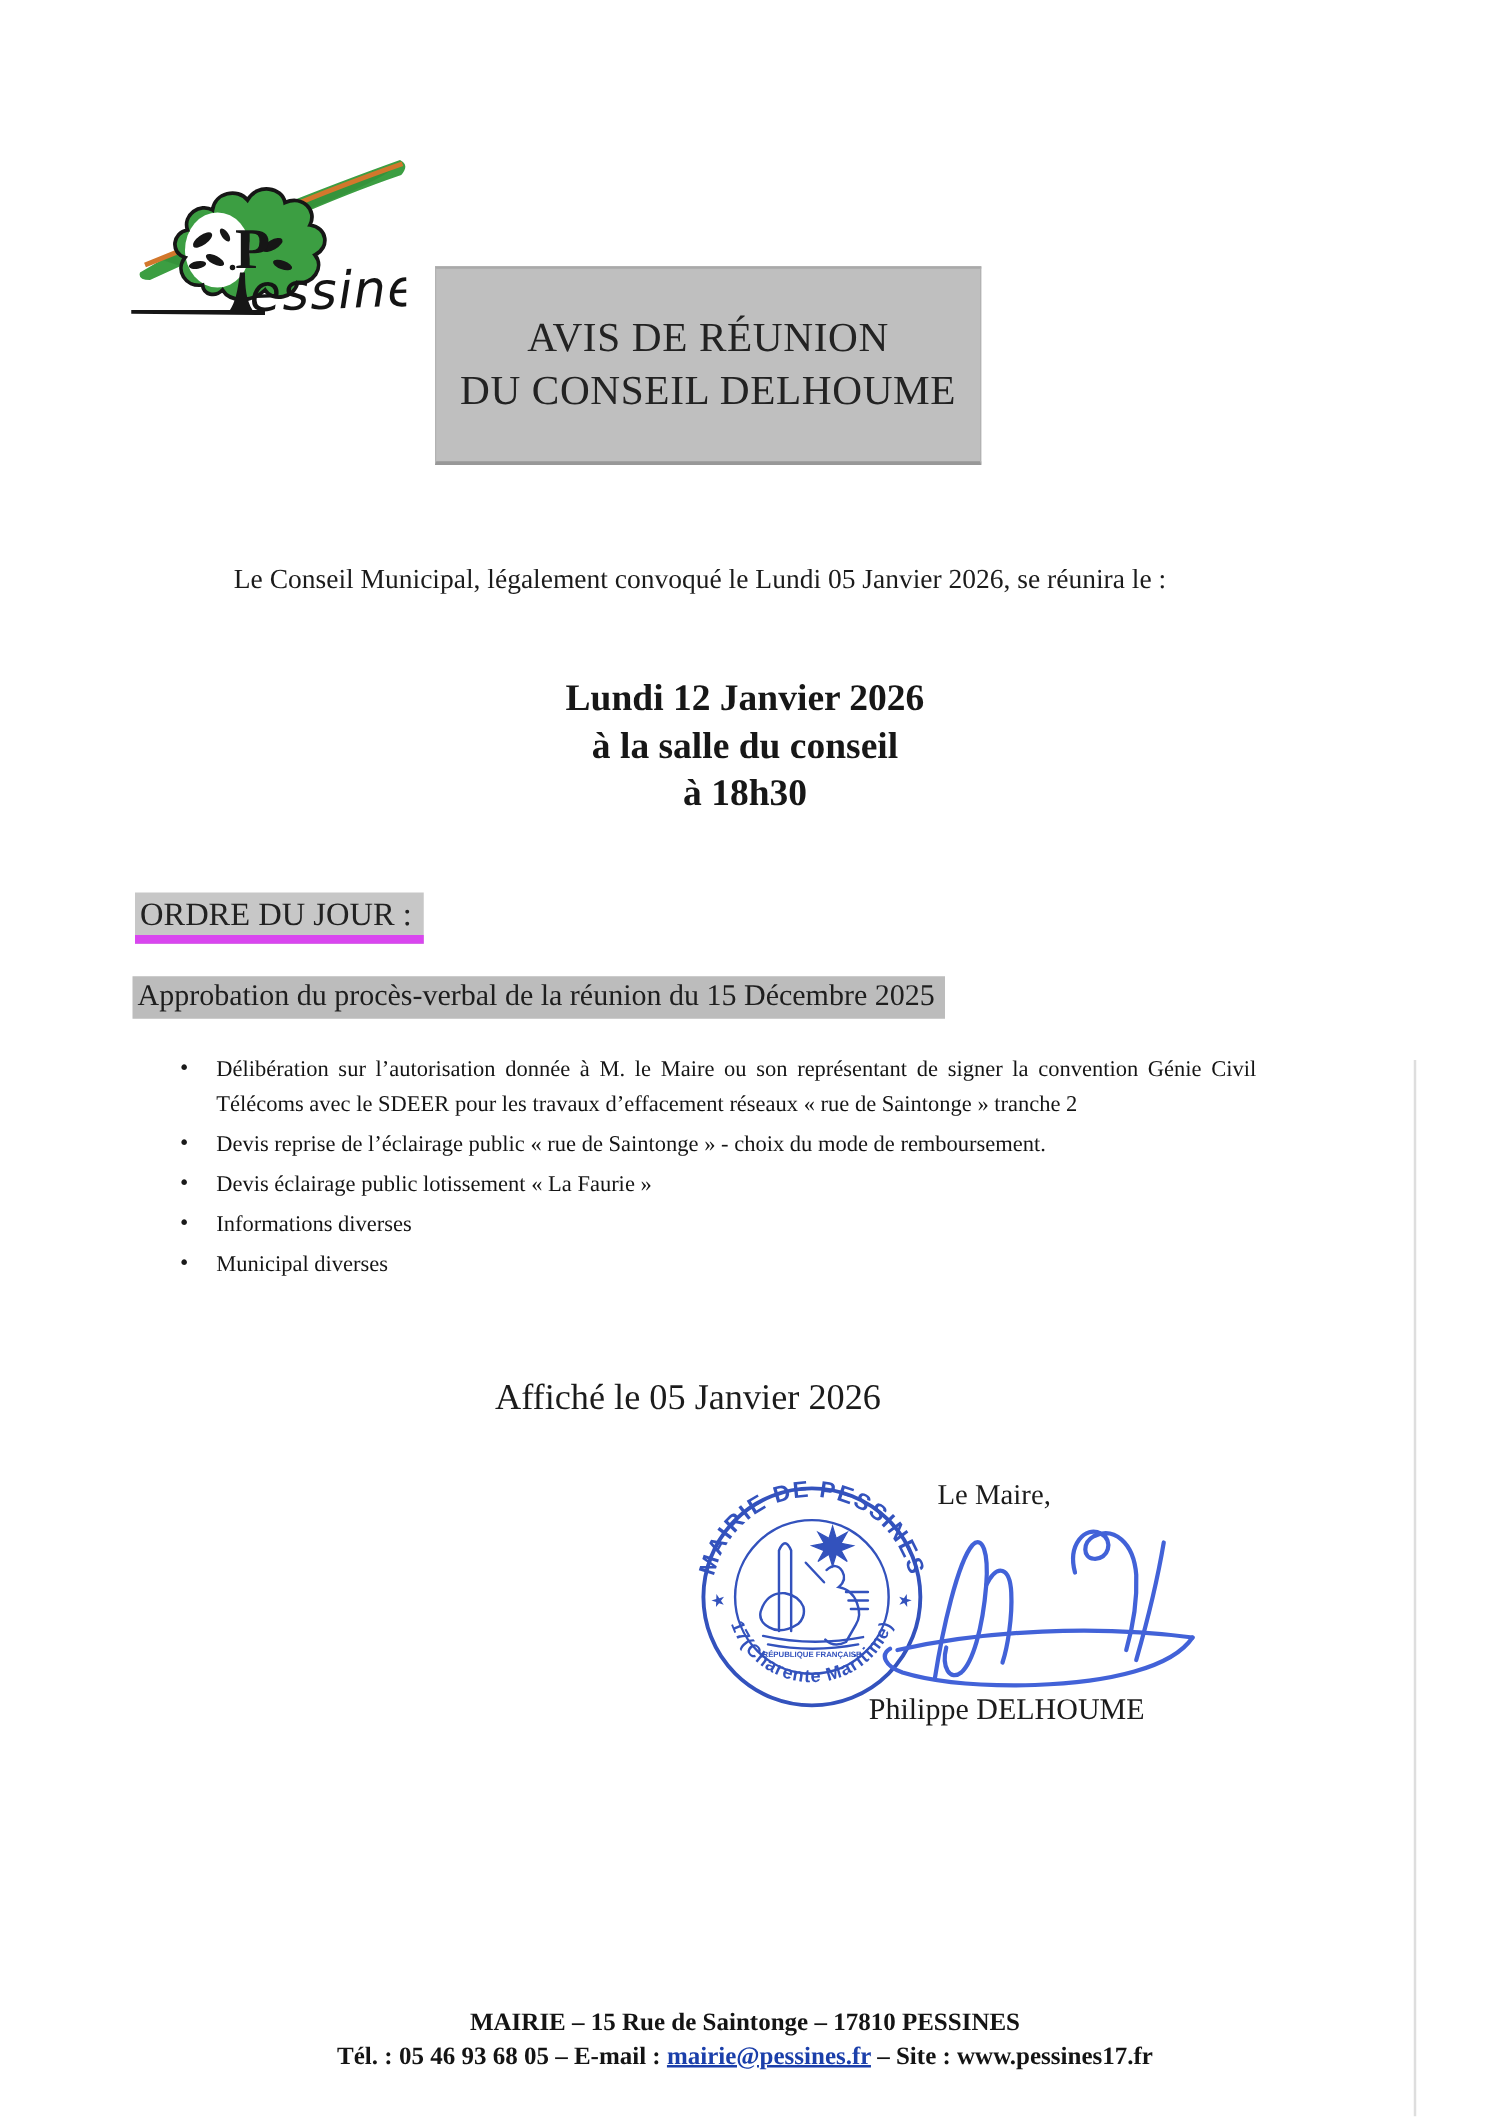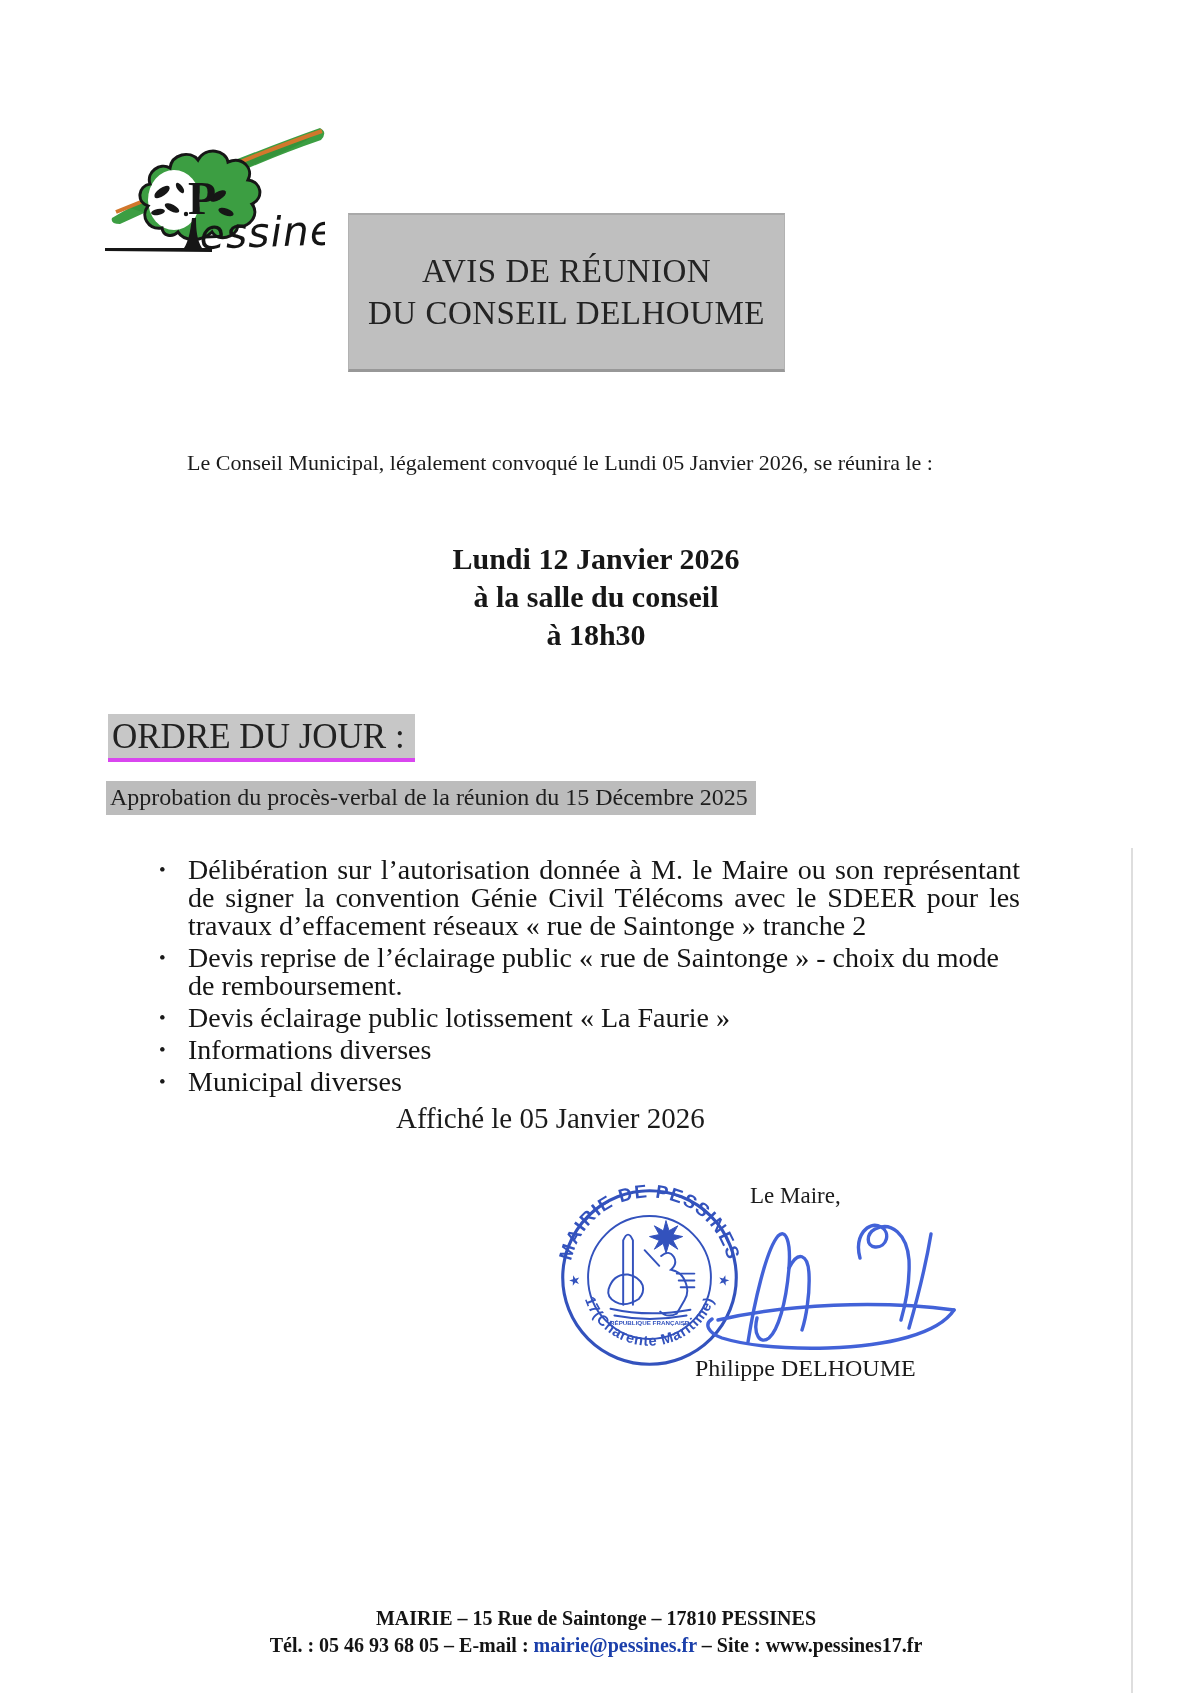--- a/index.html
+++ b/index.html
@@ -29,31 +29,31 @@
   .intro { left:187px; top:450px; font-size:22px; white-space:nowrap;text-align:center; }
 
   .meeting {
     left:0; top:540px; width:1192px; text-align:center;
     font-size:30px; font-weight:bold; line-height:38px; color:#171717;
   }
 
   .agenda-heading-wrap { left:108px; top:714px; }
   .agenda-heading {
     display:inline-block; background:#c7c7c7; padding:3px 10px 1px 4px;
-    font-size:35px; color:#222; border-bottom:4px solid #d946ef;
+    font-size:26px; color:#222; border-bottom:7px solid #d946ef;
   }
   .agenda-approval-wrap { left:106px; top:781px;border-radius:10px; }
   .agenda-approval {
     display:inline-block; background:#bcbcbc; padding:3px 8px 4px 4px;
     font-size:24px; color:#1e1e1e;
   }
 
   ul.agenda-list {
-    left:138px; top:840px; width:866px; margin:16px; padding:0; list-style:none;
-    font-size:28px; line-height:28px; color:#151515;
+    left:138px; top:840px; width:866px; margin:1px; padding:0; list-style:none;
+    font-size:18px; line-height:28px; color:#151515;
   }
   ul.agenda-list li { position:relative; padding-left:34px; margin-bottom:4px; }
   ul.agenda-list li::before {
     content:"•"; position:absolute; left:5px; top:0; font-size:19px; color:#1a1a1a;
   }
   ul.agenda-list li.justify { text-align:justify; text-align-last:left; }
 
   .posted { left:396px; top:1102px; font-size:29px; }
 
   .maire-role { left:750px; top:1183px; font-size:23px;text-align:right; }
@@ -63,21 +63,21 @@
 
   .mayor-name { left:695px; top:1355px; font-size:24px; }
 
   .footer {
     left:0; top:1605px; width:1192px; text-align:center;
     font-weight:bold; color:#141414;
   }
   .footer .f1 { font-size:20px; line-height:26px; }
   .footer .f2 { font-size:20px; line-height:28px; }
   .footer a.email {
-    color:#1b3faa; font-weight:bold; cursor:pointer;
+    color:#1b3faa; text-decoration:underline; font-weight:bold; cursor:pointer;
   }
   .scan-line { left:1131px; top:848px; width:2px; height:845px; background:#dedede; }
 </style>
 </head>
 <body>
 
 <div class="page">
 
   <svg class="abs logo" viewBox="0 0 225 165">
 

